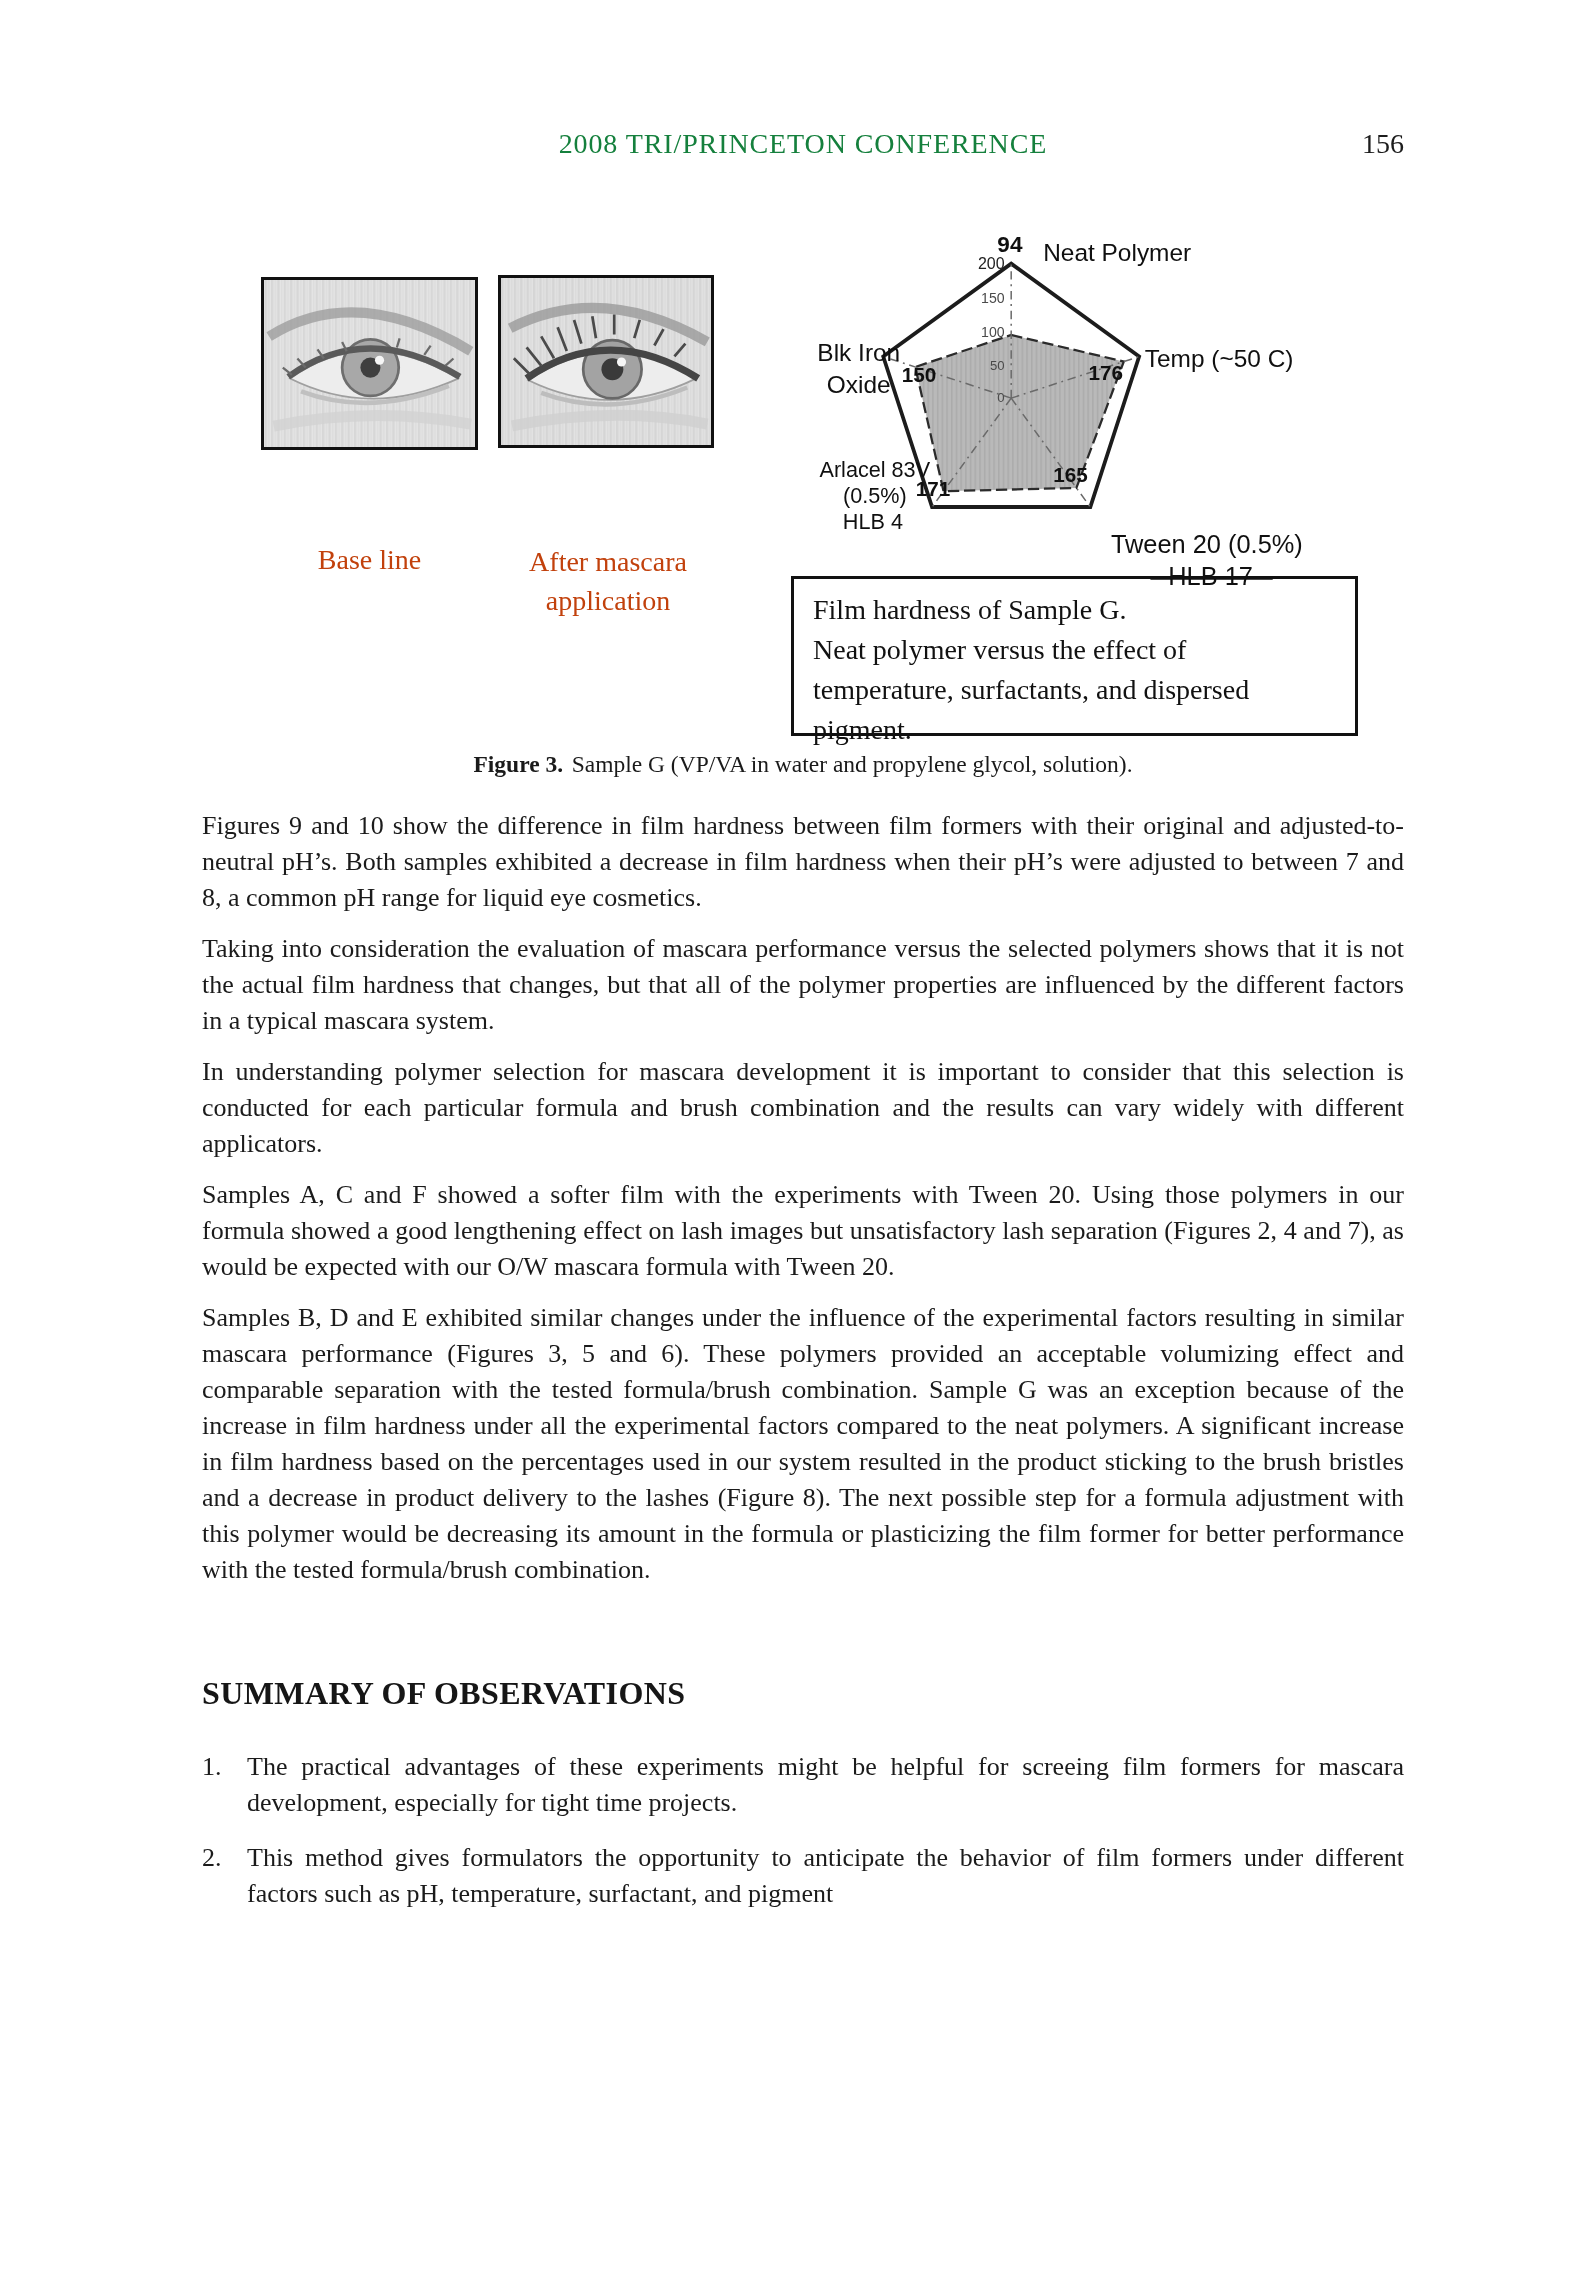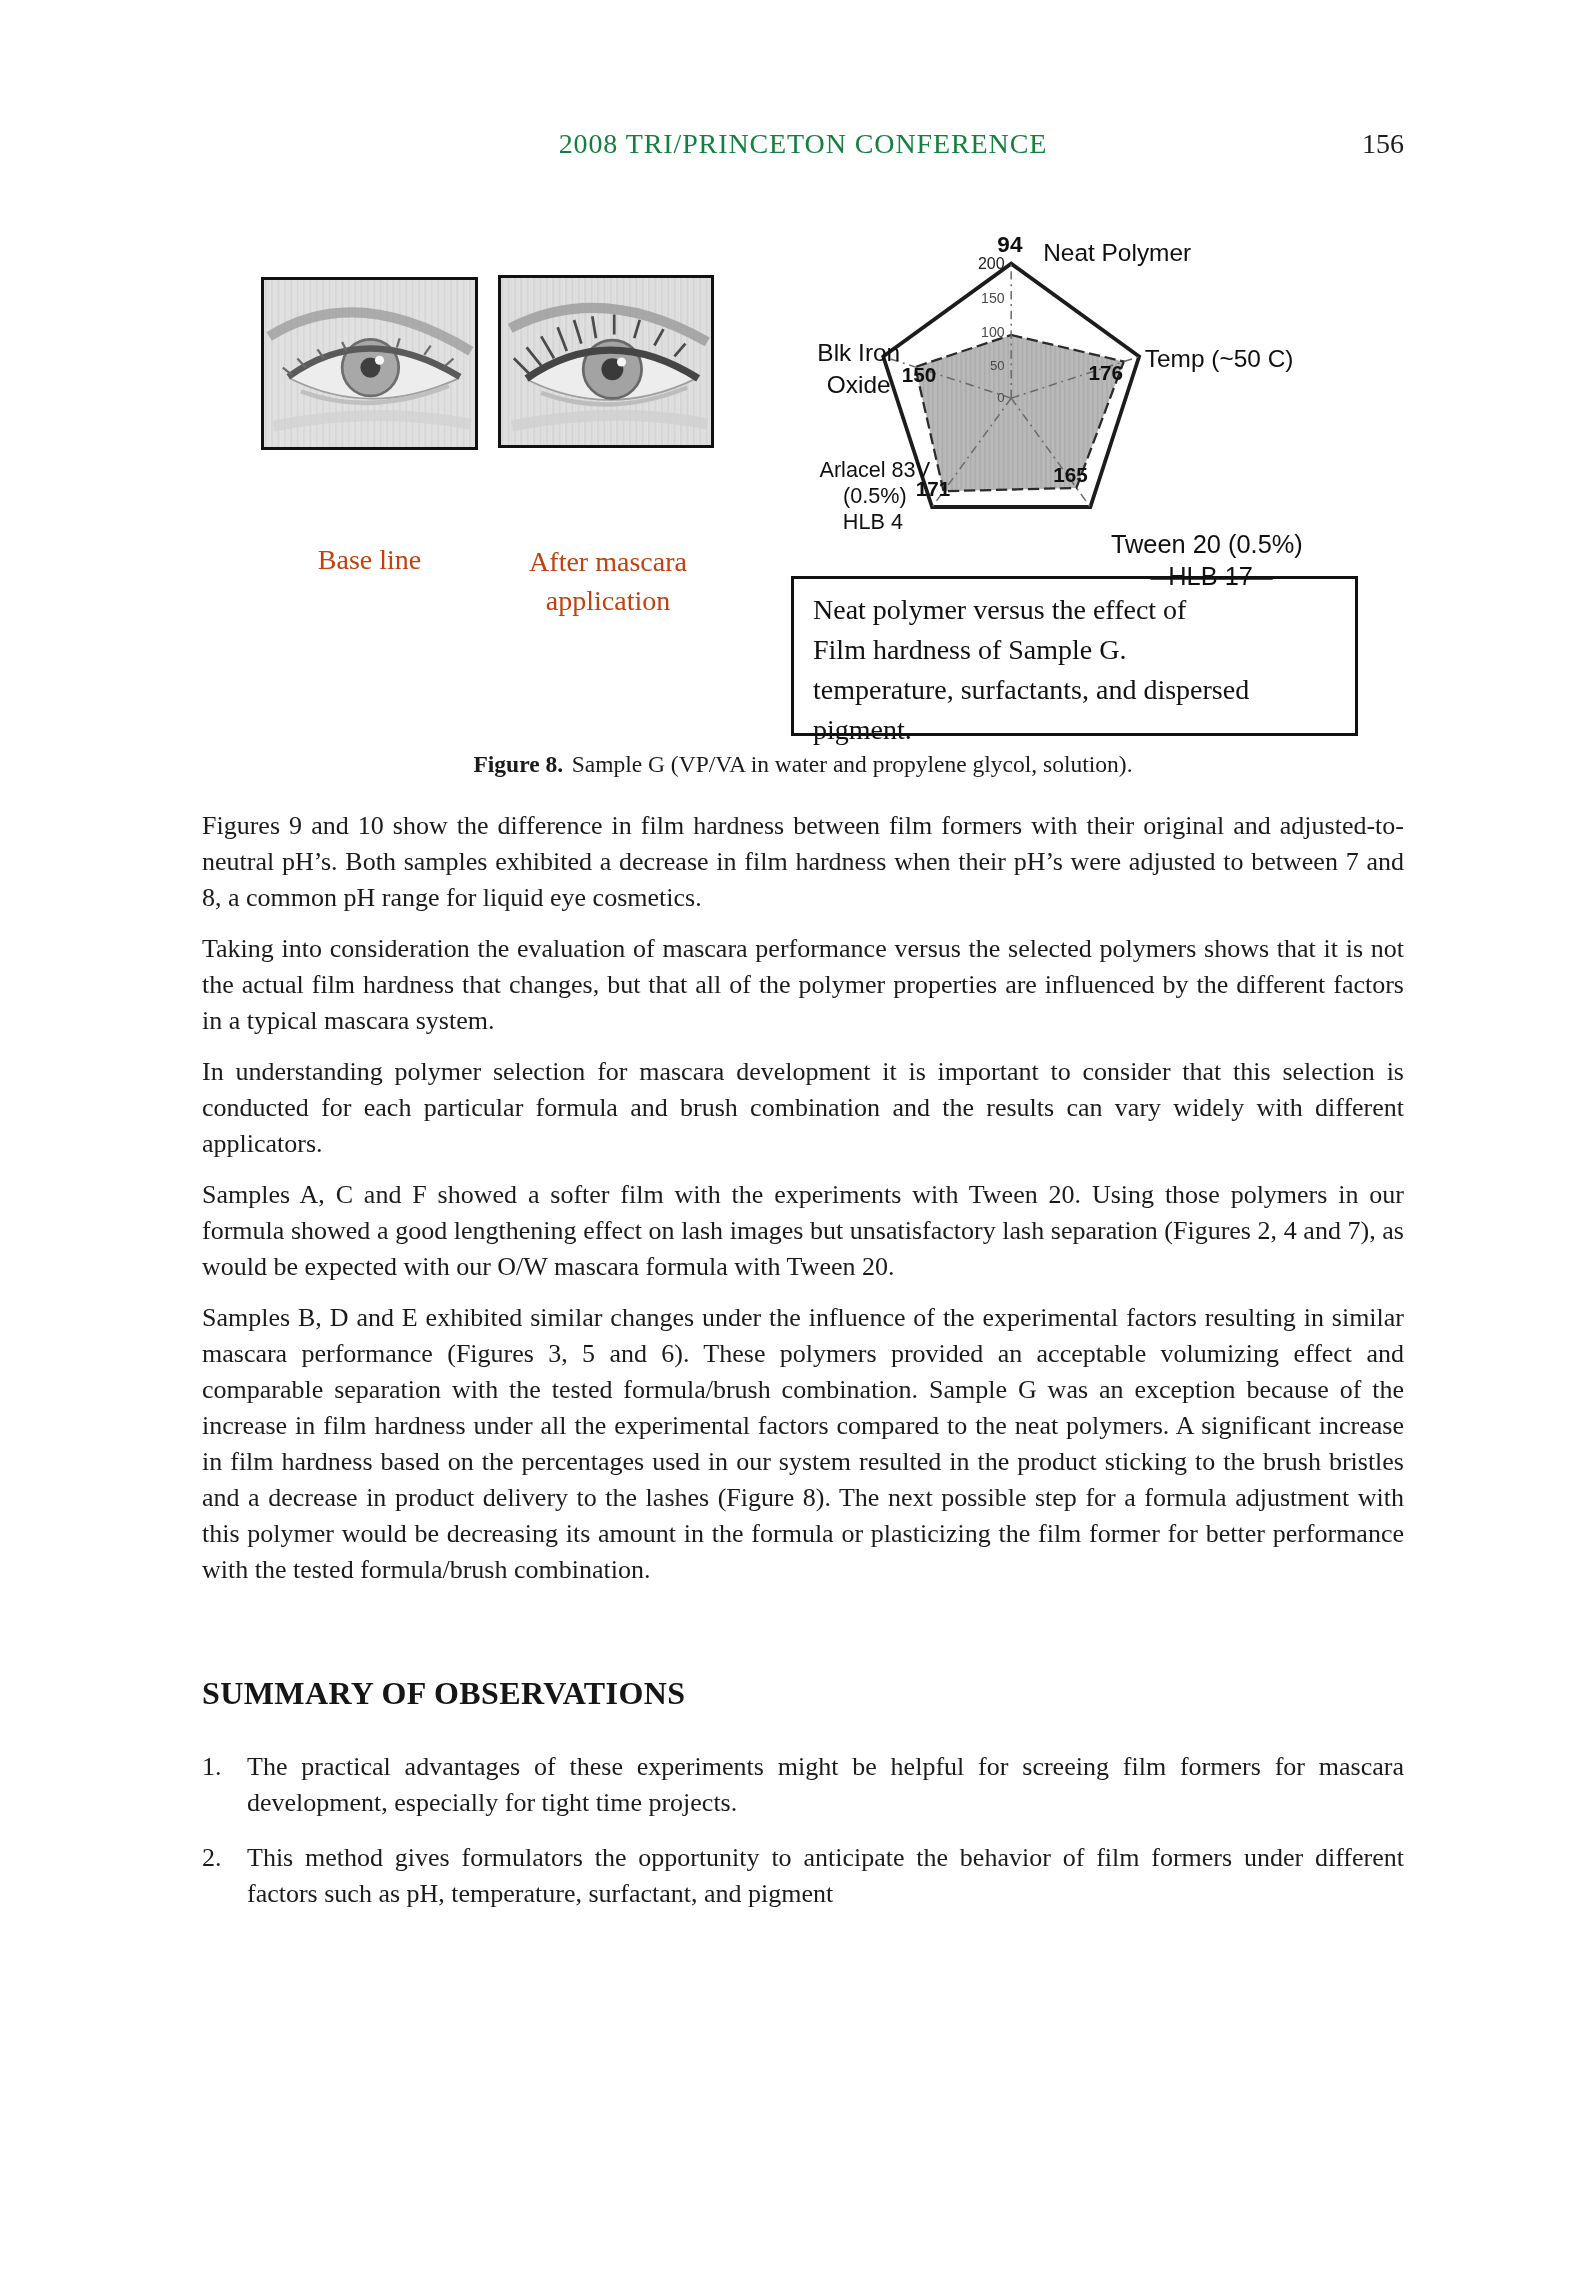--- a/index.html
+++ b/index.html
@@ -106,22 +106,22 @@
     </svg>
   </div>
 
   <div class="photo-label" id="label-baseline">Base line</div>
   <div class="photo-label" id="label-after">
     <div>After mascara</div>
     <div>application</div>
   </div>
 
   <div class="caption-box">
+    <div>Film hardness of Sample G.</div>
     <div>Neat polymer versus the effect of</div>
-    <div>Film hardness of Sample G.</div>
     <div>temperature, surfactants, and dispersed</div>
     <div>pigment.</div>
   </div>
 
   <svg id="radar-svg" viewBox="840 240 660 405">
     <defs>
       <pattern id="grayfill" width="5" height="12" patternUnits="userSpaceOnUse">
         <rect width="5" height="12" fill="#b9b9b9"></rect>
         <rect width="1.6" height="12" fill="#ababab"></rect>
       </pattern>
@@ -149,21 +149,21 @@
       <text x="929" y="507" text-anchor="middle" font-size="23" fill="#101010" font-family="&quot;Liberation Sans&quot;, sans-serif">Arlacel 83V</text>
       <text x="929" y="534" text-anchor="middle" font-size="23" fill="#101010" font-family="&quot;Liberation Sans&quot;, sans-serif">(0.5%)</text>
       <text x="927" y="562" text-anchor="middle" font-size="23" fill="#101010" font-family="&quot;Liberation Sans&quot;, sans-serif">HLB 4</text>
       <text x="976" y="406" text-anchor="middle" font-weight="bold" font-size="22" fill="#101010" font-family="&quot;Liberation Sans&quot;, sans-serif">150</text>
       <text x="912" y="384" text-anchor="middle" font-size="26" fill="#101010" font-family="&quot;Liberation Sans&quot;, sans-serif">Blk Iron</text>
       <text x="912" y="418" text-anchor="middle" font-size="26" fill="#101010" font-family="&quot;Liberation Sans&quot;, sans-serif">Oxide</text>
       <line x1="1222" y1="614" x2="1352" y2="614" stroke="#111" stroke-width="4"></line>
     </svg>
 
   <div class="fig-caption">
-    <span class="cap-label">Figure 8.</span><span class="cap-rest">Sample G (VP/VA in water and propylene glycol, solution).</span>
+    <span class="cap-label">Figure 3.</span><span class="cap-rest">Sample G (VP/VA in water and propylene glycol, solution).</span>
   </div>
 
   <div class="body-copy">
     <p>Figures 9 and 10 show the difference in film hardness between film formers with their original and adjusted-to-neutral pH’s. Both samples exhibited a decrease in film hardness when their pH’s were adjusted to between 7 and 8, a common pH range for liquid eye cosmetics.</p>
     <p>Taking into consideration the evaluation of mascara performance versus the selected polymers shows that it is not the actual film hardness that changes, but that all of the polymer properties are influenced by the different factors in a typical mascara system.</p>
     <p>In understanding polymer selection for mascara development it is important to consider that this selection is conducted for each particular formula and brush combination and the results can vary widely with different applicators.</p>
     <p>Samples A, C and F showed a softer film with the experiments with Tween 20. Using those polymers in our formula showed a good lengthening effect on lash images but unsatisfactory lash separation (Figures 2, 4 and 7), as would be expected with our O/W mascara formula with Tween 20.</p>
     <p>Samples B, D and E exhibited similar changes under the influence of the experimental factors resulting in similar mascara performance (Figures 3, 5 and 6). These polymers provided an acceptable volumizing effect and comparable separation with the tested formula/brush combination. Sample G was an exception because of the increase in film hardness under all the experimental factors compared to the neat polymers. A significant increase in film hardness based on the percentages used in our system resulted in the product sticking to the brush bristles and a decrease in product delivery to the lashes (Figure 8). The next possible step for a formula adjustment with this polymer would be decreasing its amount in the formula or plasticizing the film former for better performance with the tested formula/brush combination.</p>
 
     <div class="summary-heading">SUMMARY OF OBSERVATIONS</div>

